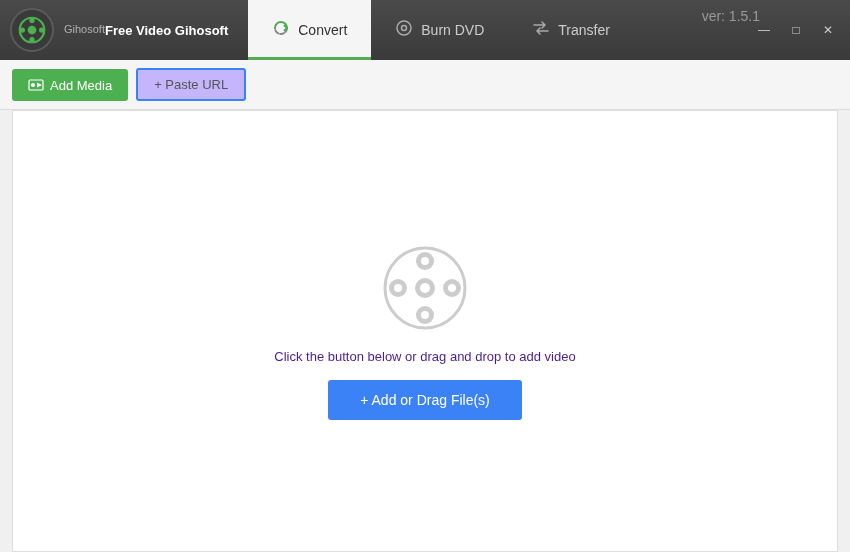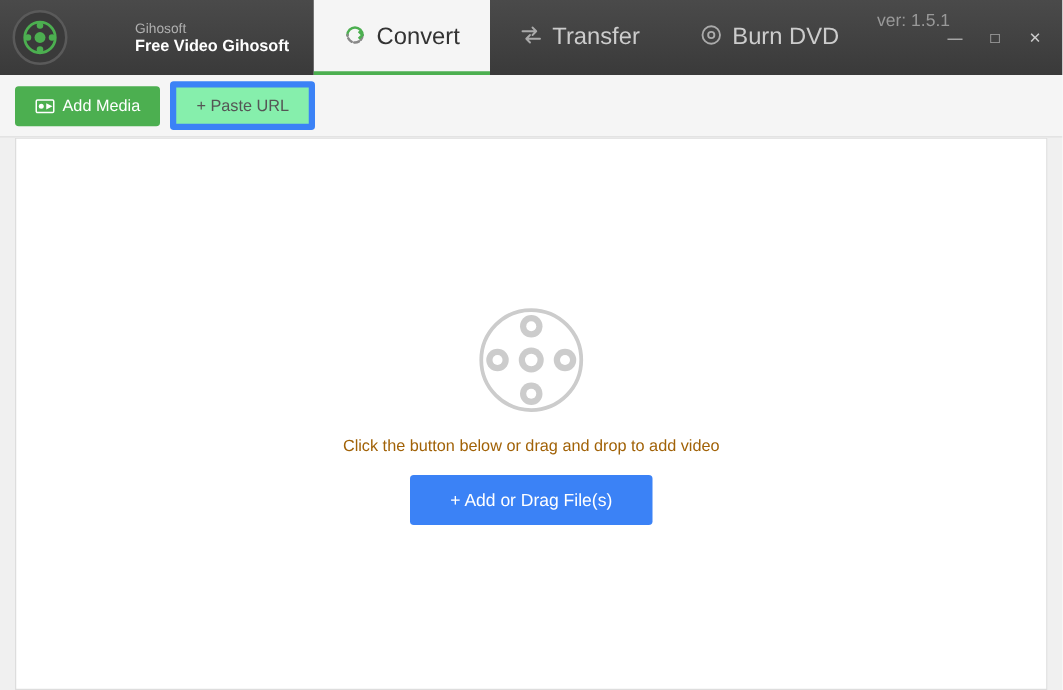--- a/index.html
+++ b/index.html
@@ -36,23 +36,22 @@
       flex-shrink: 0;
     }
 
     #app-logo svg {
       width: 28px;
       height: 28px;
     }
 
     #app-title-block {
       display: flex;
-      flex-direction: column;
+      flex-direction: row;
       margin-right: 20px;
-      margin-left: 44px;
     }
 
     #app-company {
       color: #b0b0b0;
       font-size: 11px;
     }
 
     #app-name {
       color: #ffffff;
       font-size: 13px;
@@ -65,21 +64,21 @@
       height: 100%;
       flex: 1;
     }
 
     .nav-tab {
       height: 60px;
       display: flex;
       align-items: center;
       padding: 0 24px;
       color: #cccccc;
-      font-size: 19px;
+      font-size: 14px;
       cursor: pointer;
       gap: 8px;
       position: relative;
     }
 
     .nav-tab.active {
       background: #f5f5f5;
       color: #333333;
     }
 
@@ -140,28 +139,28 @@
 
     #add-media-btn {
       background: #4caf50;
       color: white;
       border: none;
       padding: 8px 16px;
       border-radius: 3px;
       font-size: 13px;
       cursor: pointer;
       display: flex;
-      align-items: center;
+      align-items: flex-end;
       gap: 6px;
     }
 
     #paste-url-btn {
-      background: #86efac;
+      background: #c4b5fd;
       color: #555;
-      border: 5px solid #3b82f6;
+      border: 2px solid #3b82f6;
       padding: 7px 16px;
       border-radius: 3px;
       font-size: 13px;
       cursor: pointer;
     }
 
     
     #main-content {
       height: calc(552px - 60px - 50px);
       background: #ffffff;
@@ -174,21 +173,21 @@
       gap: 16px;
     }
 
     #film-reel-icon {
       width: 90px;
       height: 90px;
       color: #c8c8c8;
     }
 
     #drop-hint {
-      color: #a16207;
+      color: #4c1d95;
       font-size: 13px;
     }
 
     #add-drag-btn {
       background: #3b82f6;
       color: white;
       border: none;
       padding: 12px 32px;
       border-radius: 3px;
       font-size: 14px;
@@ -226,35 +225,35 @@
           <path d="M15 9 A6 6 0 0 1 3 9" stroke="#888" stroke-width="2" fill="none" stroke-linecap="round" stroke-dasharray="4 2"></path>
           <polyline points="12,6 15,9 12,12" stroke="#4caf50" stroke-width="2" fill="none" stroke-linejoin="round"></polyline>
         </svg>
       </span>
       <span>Convert</span>
     </div>
 
     <div class="nav-tab">
       <span class="nav-tab-icon">
         <svg width="18" height="18" viewBox="0 0 18 18" fill="none">
+          <circle cx="9" cy="9" r="7" stroke="#aaa" stroke-width="1.5" fill="none"></circle>
+          <circle cx="9" cy="9" r="2.5" stroke="#aaa" stroke-width="1.5" fill="none"></circle>
+        </svg>
+      </span>
+      <span>Burn DVD</span>
+    </div>
+
+    <div class="nav-tab">
+      <span class="nav-tab-icon">
+        <svg width="18" height="18" viewBox="0 0 18 18" fill="none">
           <path d="M2 6 H13 M10 3 L13 6 L10 9" stroke="#aaa" stroke-width="1.5" fill="none" stroke-linecap="round" stroke-linejoin="round"></path>
           <path d="M16 12 H5 M8 9 L5 12 L8 15" stroke="#aaa" stroke-width="1.5" fill="none" stroke-linecap="round" stroke-linejoin="round"></path>
         </svg>
       </span>
       <span>Transfer</span>
-    </div>
-
-    <div class="nav-tab">
-      <span class="nav-tab-icon">
-        <svg width="18" height="18" viewBox="0 0 18 18" fill="none">
-          <circle cx="9" cy="9" r="7" stroke="#aaa" stroke-width="1.5" fill="none"></circle>
-          <circle cx="9" cy="9" r="2.5" stroke="#aaa" stroke-width="1.5" fill="none"></circle>
-        </svg>
-      </span>
-      <span>Burn DVD</span>
     </div>
   </div>
 
   <span id="version-text">ver: 1.5.1</span>
 
   <div id="window-controls">
     <div class="win-btn">—</div>
     <div class="win-btn">□</div>
     <div class="win-btn close">✕</div>
   </div>

